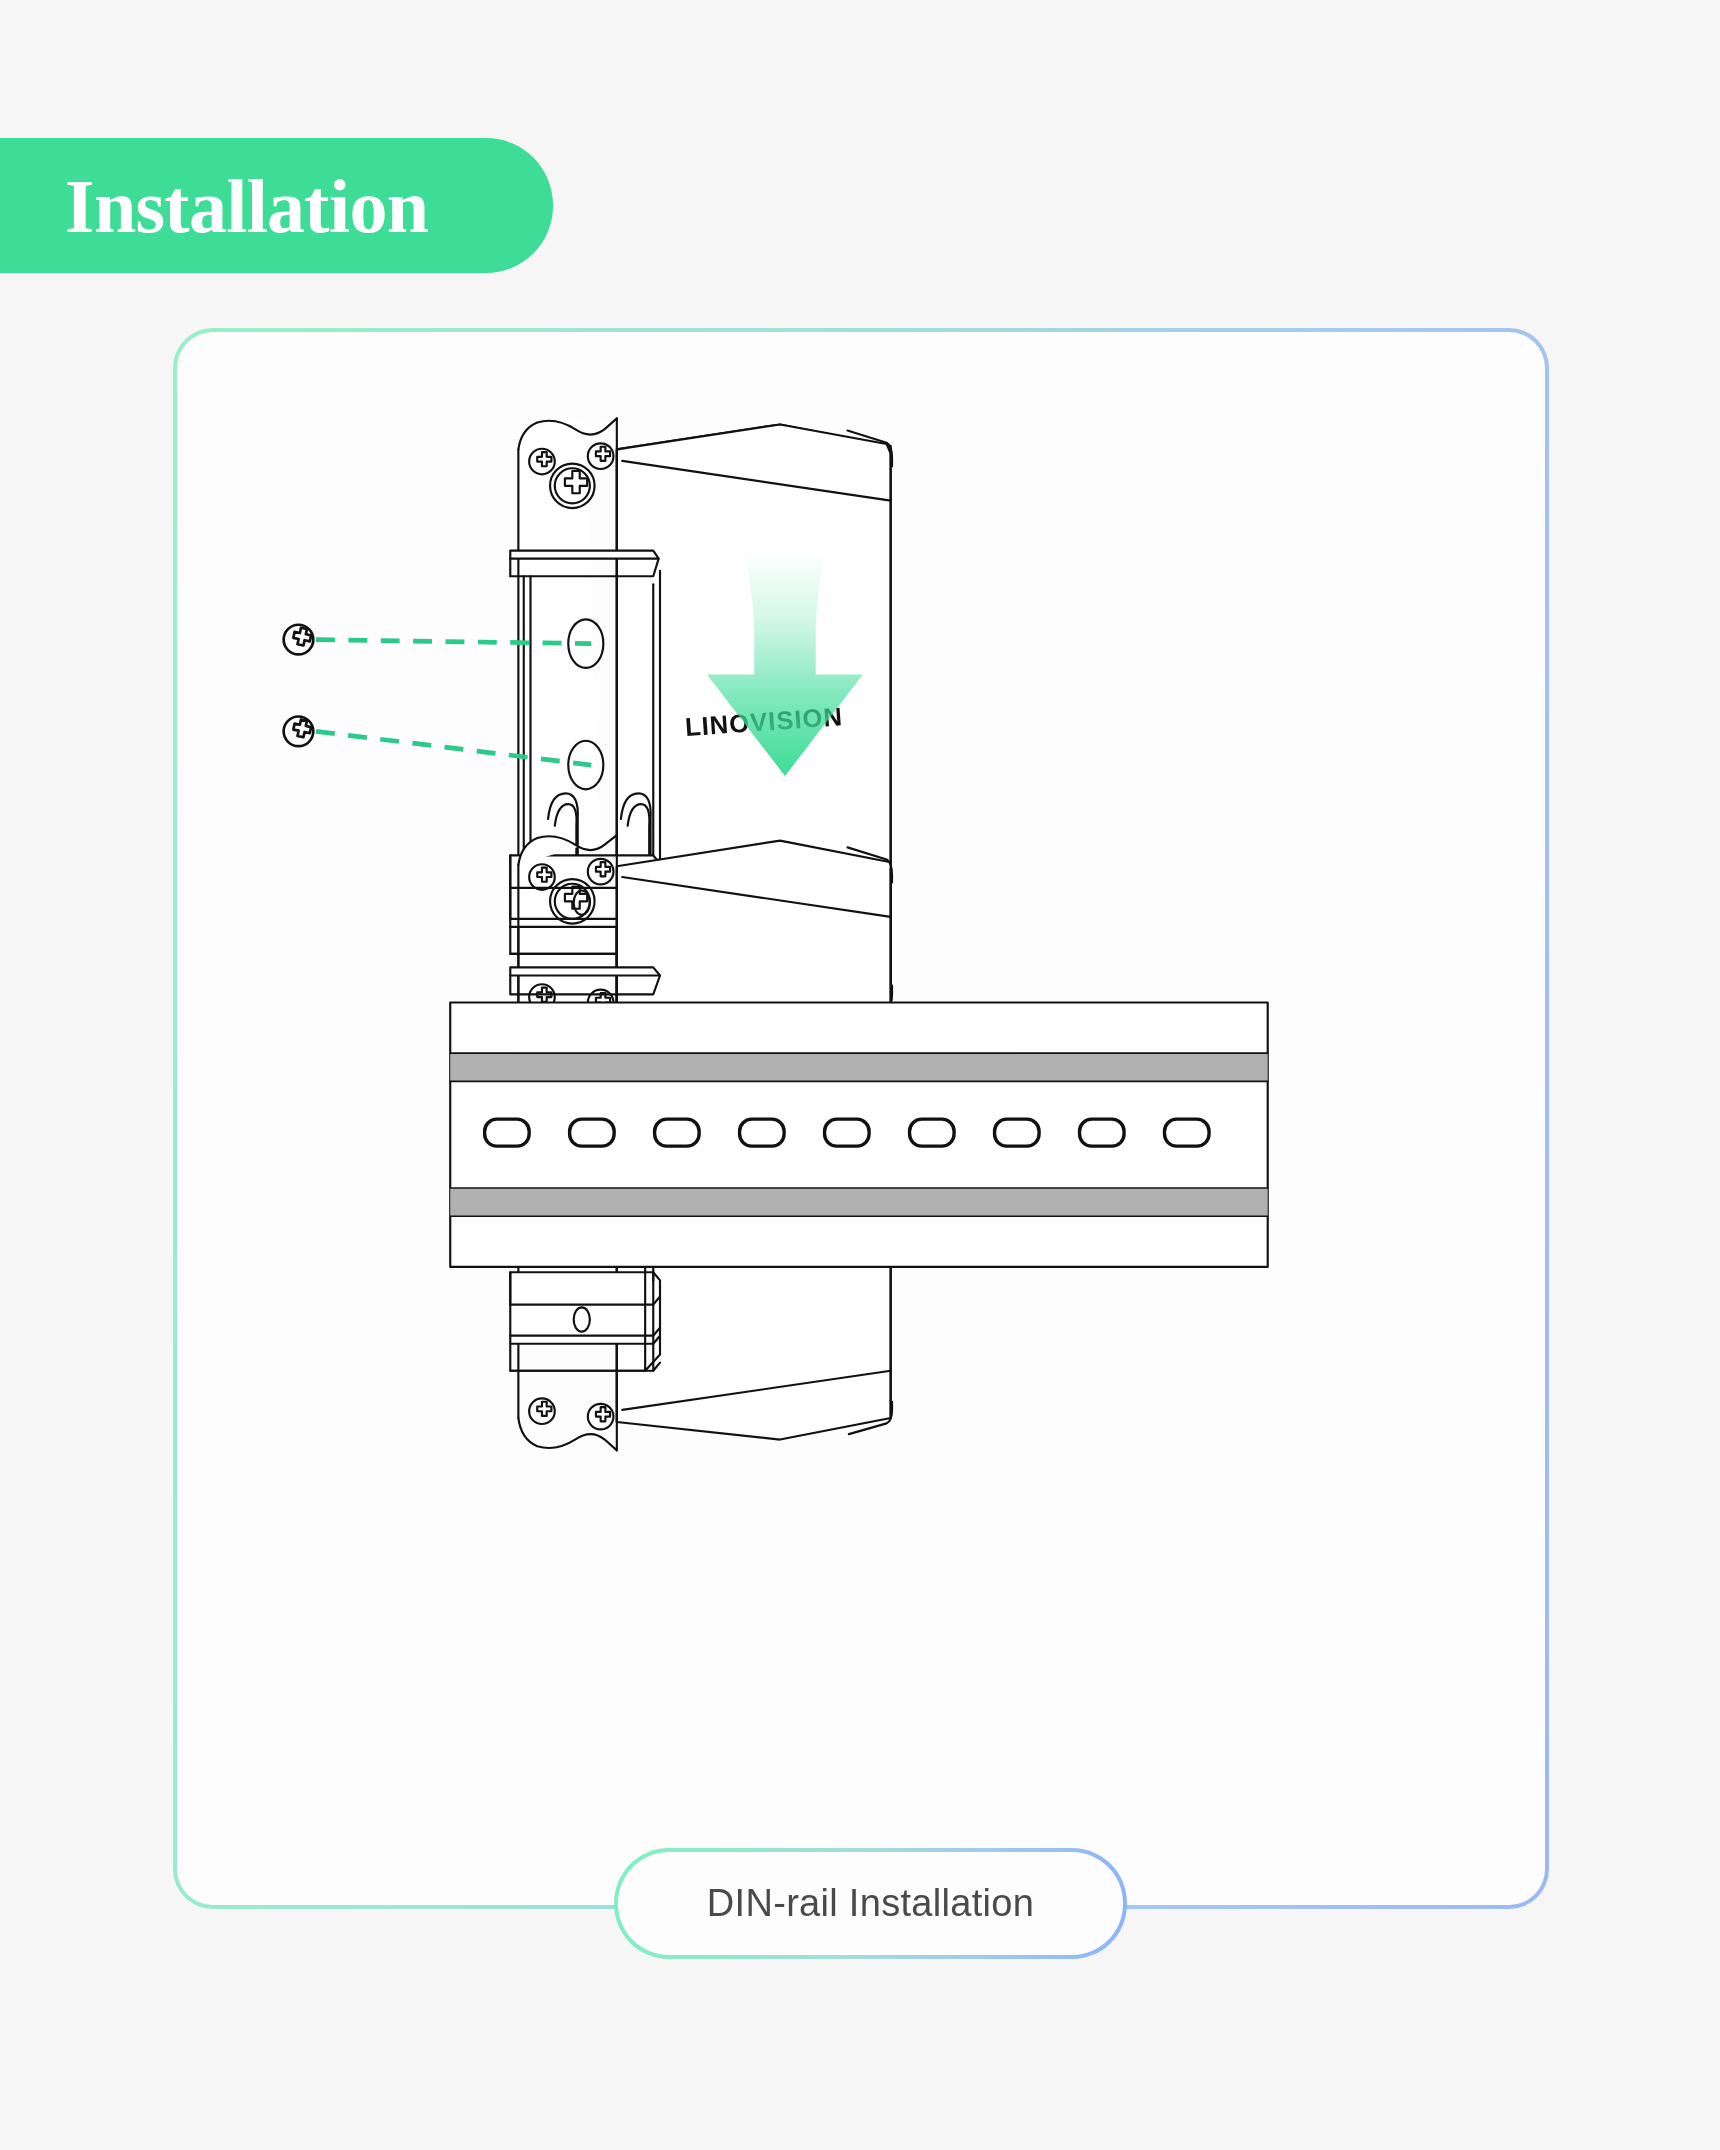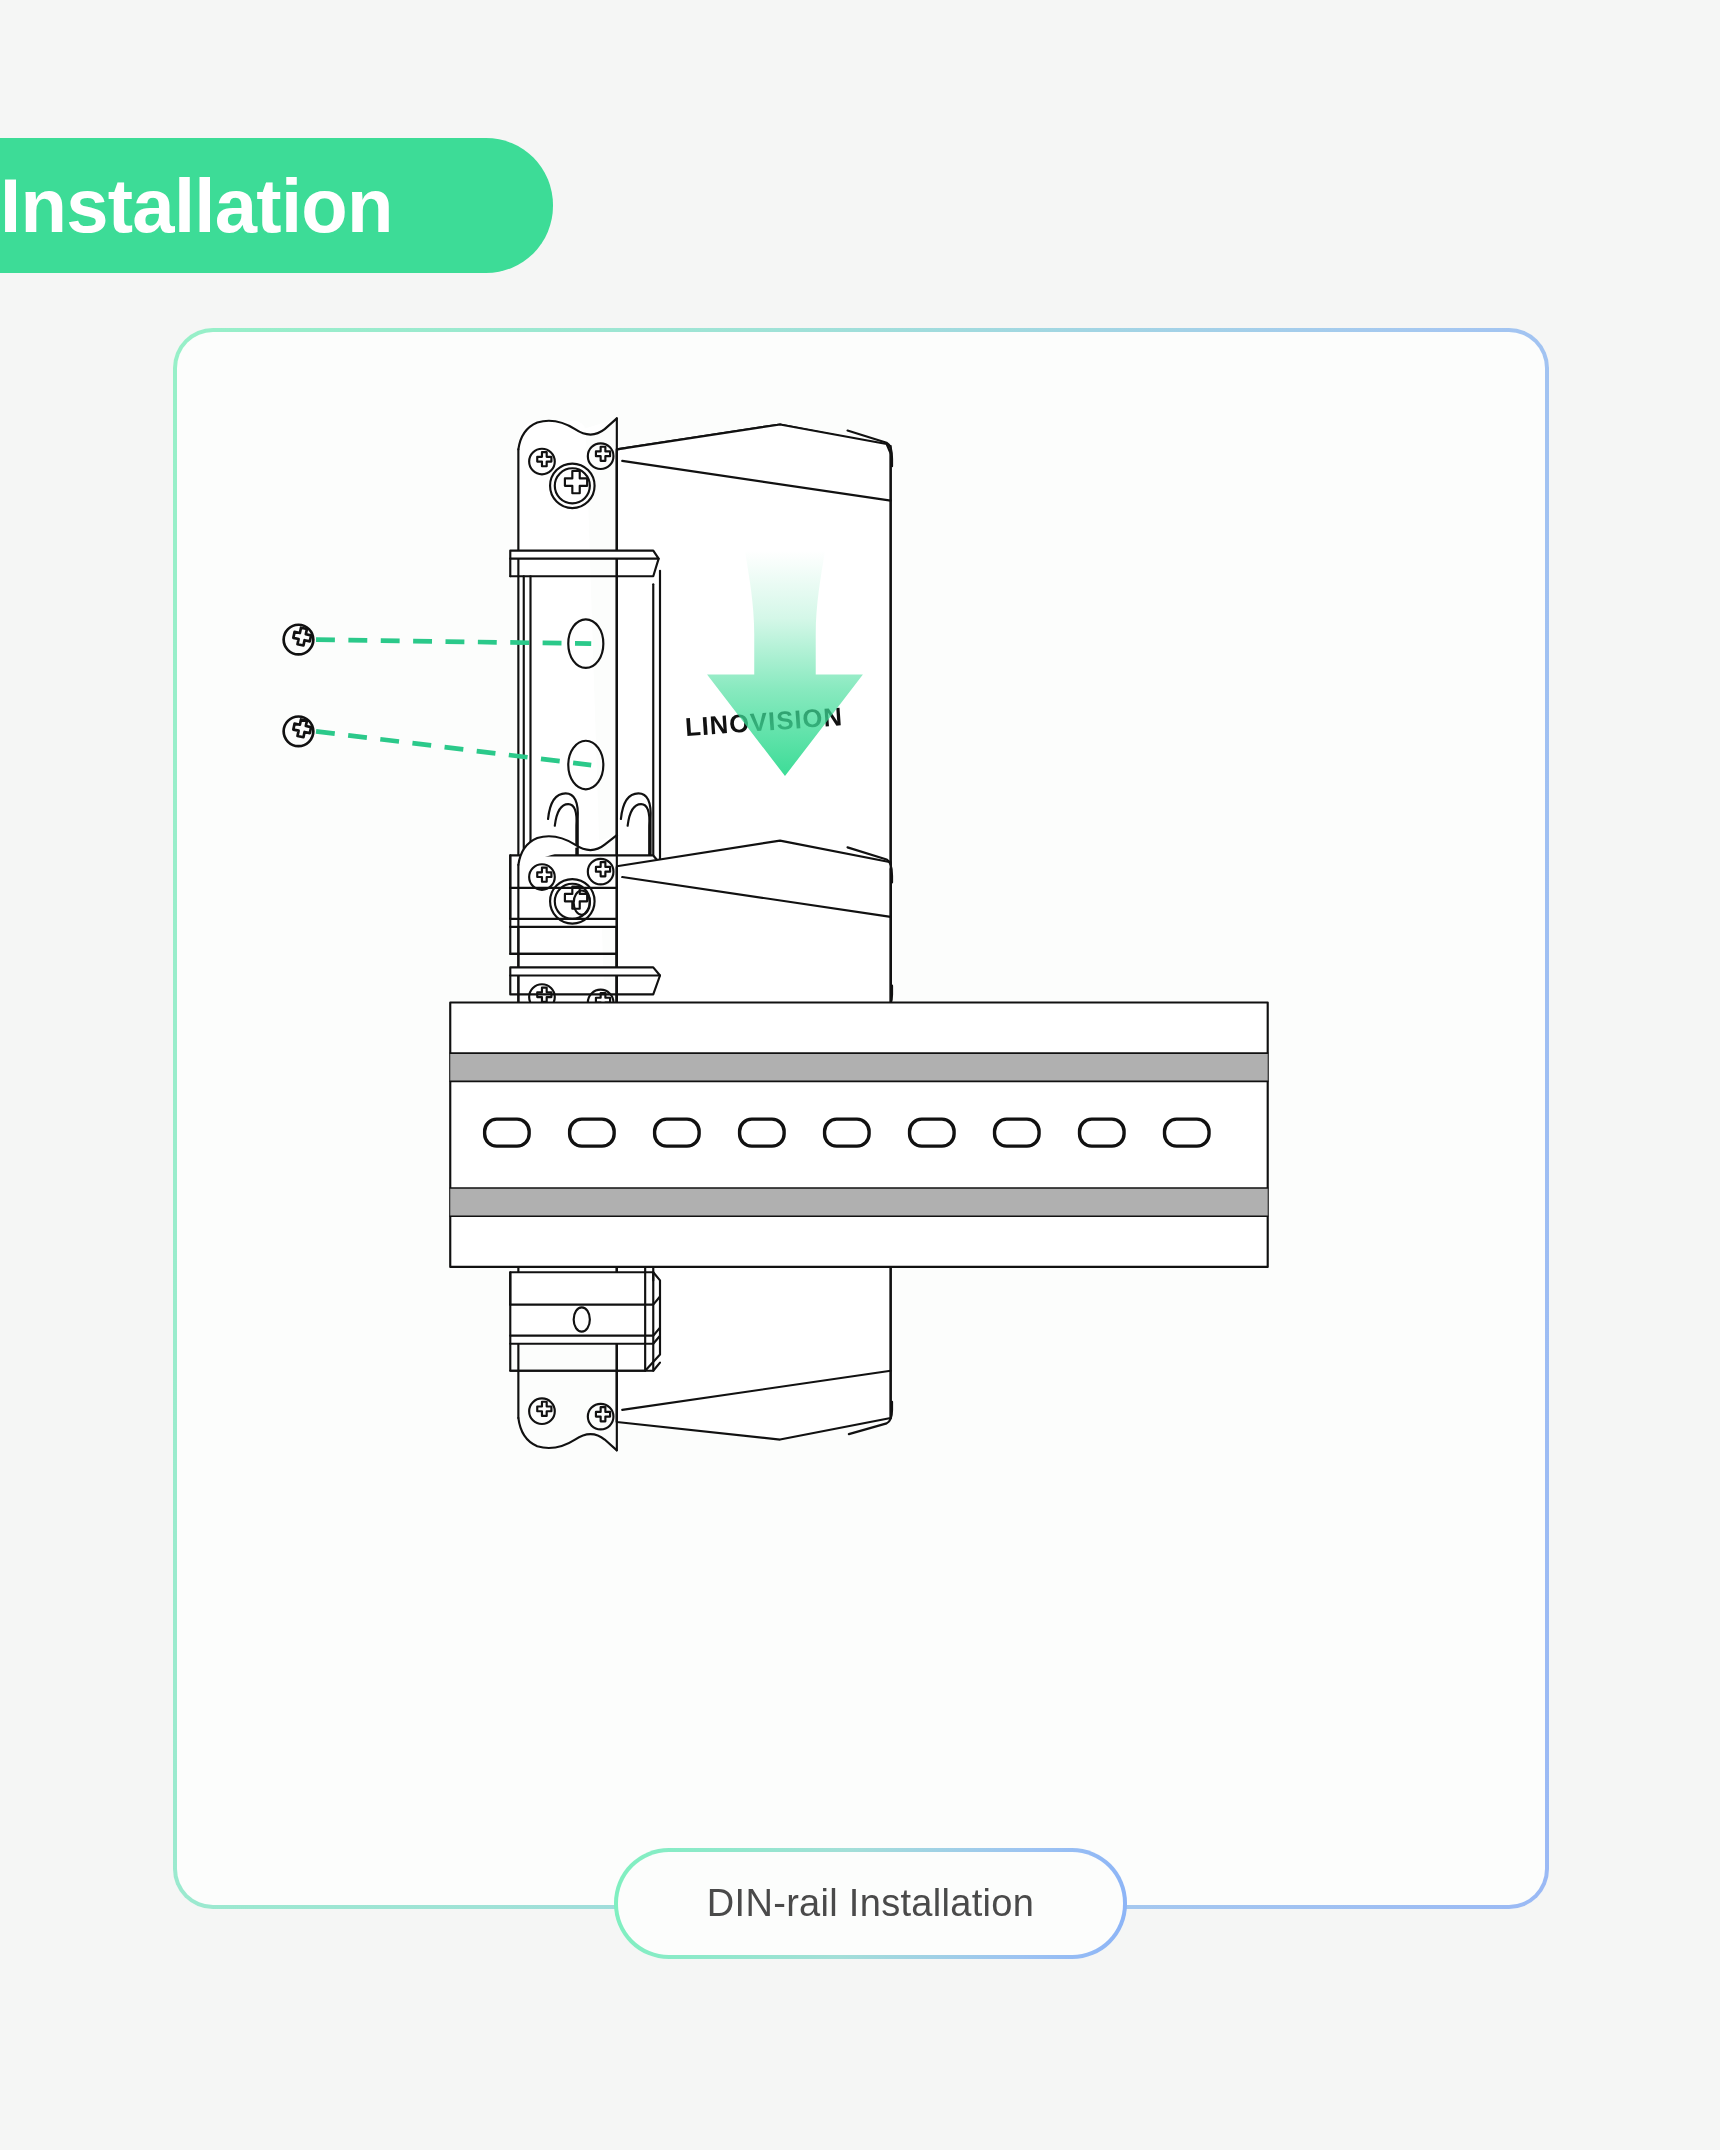--- a/index.html
+++ b/index.html
@@ -20,20 +20,22 @@
     position: absolute;
     left: 0;
     top: 138px;
     width: 553px;
     height: 135px;
     background: #3ddc97;
     border-radius: 0 67px 67px 0;
     display: flex;
     align-items: center;
     box-sizing: border-box;
+    padding-left: 65px;
+    font-family: Liberation Serif, serif;
   }
   #header-title {
     color: #ffffff;
     font-size: 76px;
     font-weight: bold;
     letter-spacing: -0.7px;
     line-height: 1;
   }
 
   

